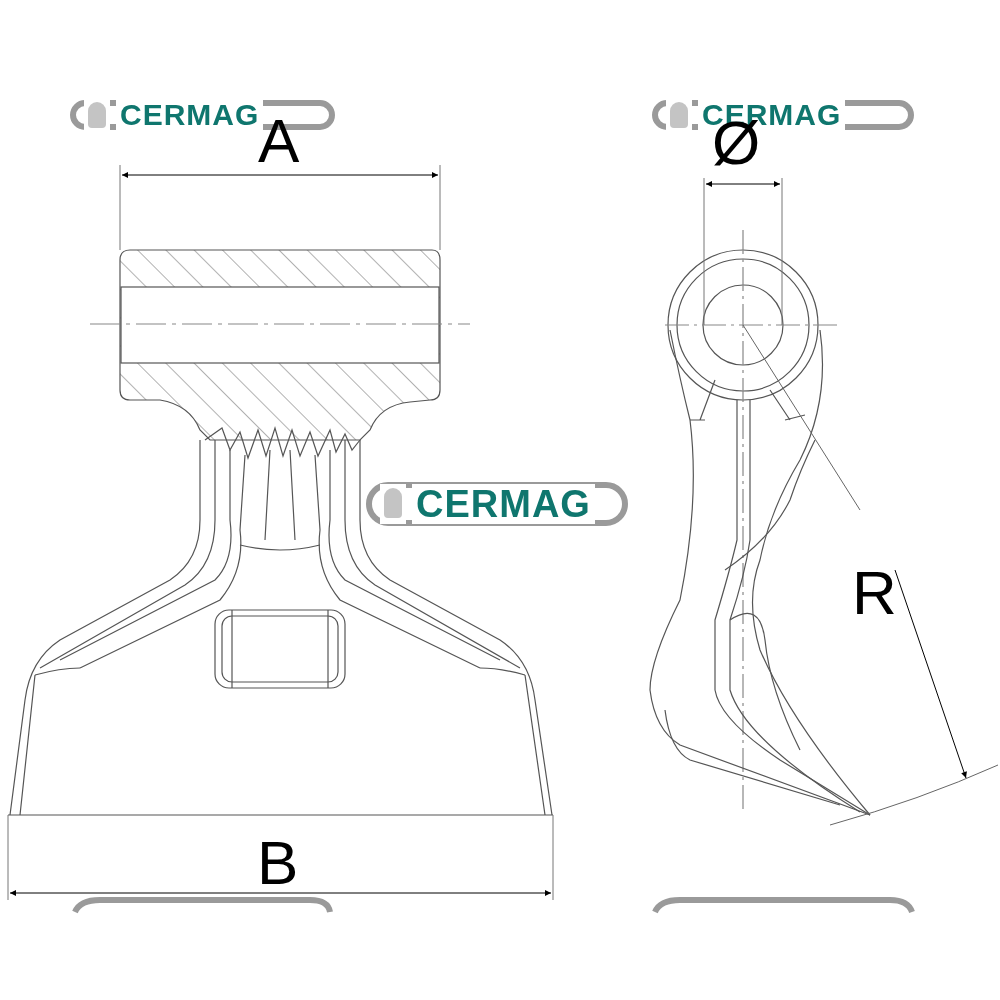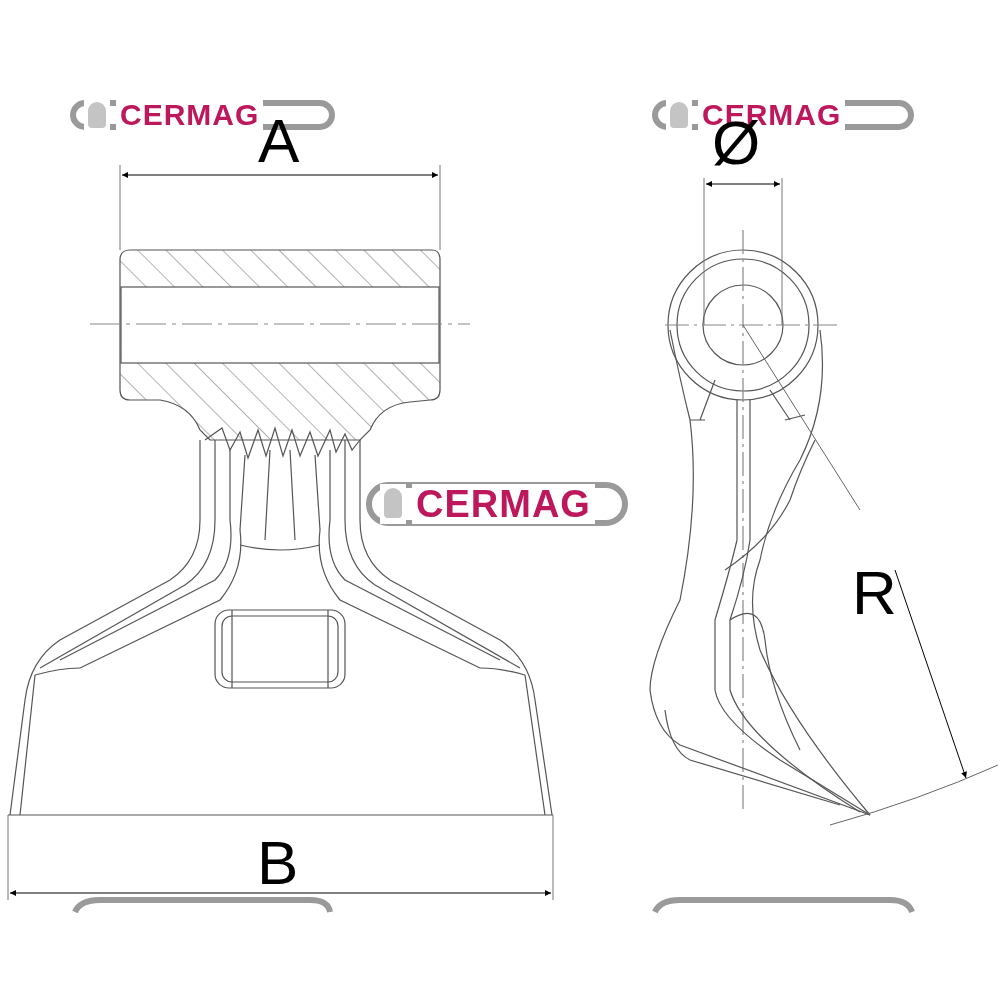--- a/index.html
+++ b/index.html
@@ -1,20 +1,20 @@
 <!DOCTYPE html>
 <html><head>
 <meta charset="utf-8">
 <style>
   html, body { margin: 0; padding: 0; background: #ffffff; }
   body { width: 1000px; height: 1000px; position: relative; overflow: hidden; font-family: "Liberation Sans", sans-serif; }
   .canvas { position: absolute; left: 0; top: 0; width: 1000px; height: 1000px; }
   .logo { position: absolute; height: 30px; }
   .logo .pill { position: absolute; inset: 0; border: 6px solid #9a9a9a; border-radius: 18px; box-sizing: border-box; border-top-color:#9a9a9a; }
-  .logo .txt { position: absolute; left: 46px; top: -3px; font-size: 30px; font-weight: bold; color: #be185d; letter-spacing: 1px; background: #fff; padding: 0 4px; line-height: 36px; }
+  .logo .txt { position: absolute; left: 46px; top: -3px; font-size: 30px; font-weight: bold; color: #0f766e; letter-spacing: 1px; background: #fff; padding: 0 4px; line-height: 36px; }
   .logo .ico { position: absolute; left: 14px; top: -2px; width: 26px; height: 34px; background: #fff; }
   .logo .ico span { display:block; width: 18px; height: 26px; margin: 4px auto; background: #c4c4c4; border-radius: 9px 9px 4px 4px; }
   .dim-label { position: absolute; font-size: 62px; color: #000; line-height: 1; }
 </style>
 </head>
 <body>
 
 <div class="canvas">
 
   <div class="logo" style="left:70px; top:100px; width:265px;">

